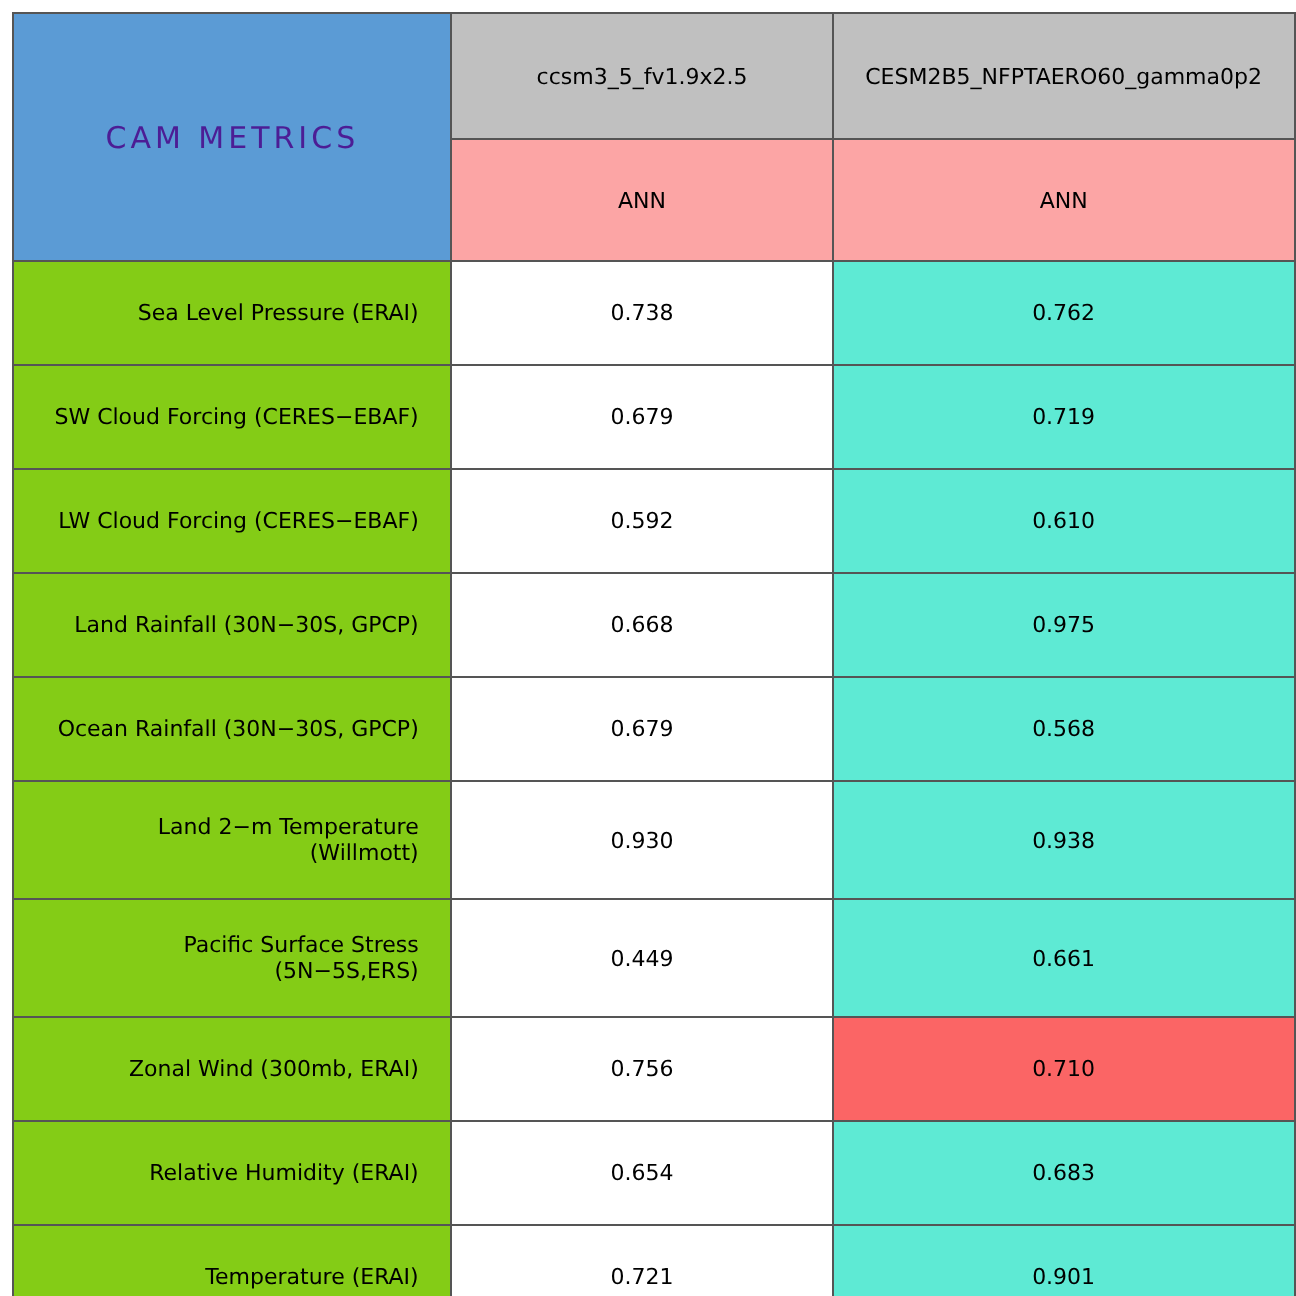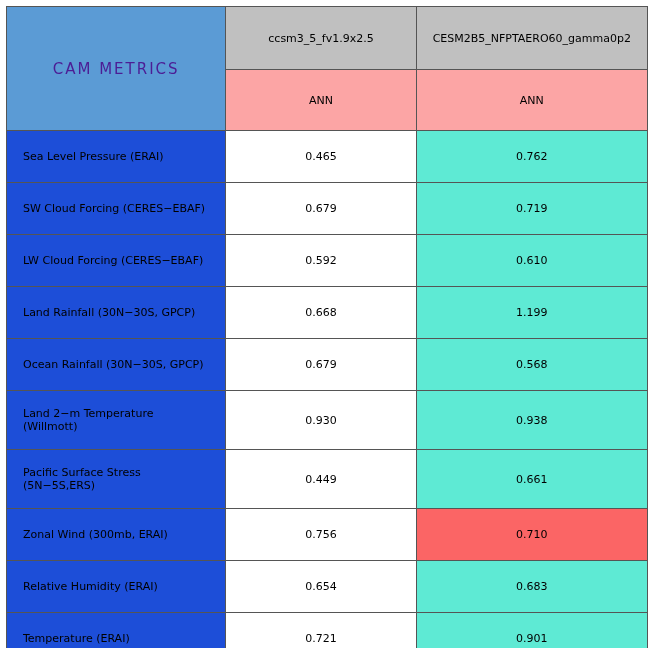--- a/index.html
+++ b/index.html
@@ -56,24 +56,24 @@
     background: #fca5a5;
     color: #000000;
     font-size: 11px;
     text-align: center;
     vertical-align: middle;
     font-weight: normal;
   }
 
   .row-label {
     height: 19px;
-    background: #1d4ed8;
+    background: #84cc16;
     color: #000000;
     font-size: 11px;
-    text-align: left;
+    text-align: right;
     vertical-align: middle;
     padding: 0 4px;
   }
 
   .val {
     height: 19px;
     font-size: 11px;
     text-align: center;
     vertical-align: middle;
     background: #ffffff;
@@ -96,37 +96,37 @@
         <th class="case-head">CESM2B5_NFPTAERO60_gamma0p2</th>
       </tr>
       <tr>
         <th class="season-head">ANN</th>
         <th class="season-head">ANN</th>
       </tr>
     </thead>
     <tbody>
         <tr>
           <td class="row-label">Sea Level Pressure (ERAI)</td>
-          <td class="val white">0.465</td>
+          <td class="val white">0.738</td>
           <td class="val green">0.762</td>
         </tr>
         <tr>
           <td class="row-label">SW Cloud Forcing (CERES−EBAF)</td>
           <td class="val white">0.679</td>
           <td class="val green">0.719</td>
         </tr>
         <tr>
           <td class="row-label">LW Cloud Forcing (CERES−EBAF)</td>
           <td class="val white">0.592</td>
           <td class="val green">0.610</td>
         </tr>
         <tr>
           <td class="row-label">Land Rainfall (30N−30S, GPCP)</td>
           <td class="val white">0.668</td>
-          <td class="val green">1.199</td>
+          <td class="val green">0.975</td>
         </tr>
         <tr>
           <td class="row-label">Ocean Rainfall (30N−30S, GPCP)</td>
           <td class="val white">0.679</td>
           <td class="val green">0.568</td>
         </tr>
         <tr>
           <td class="row-label">Land 2−m Temperature (Willmott)</td>
           <td class="val white">0.930</td>
           <td class="val green">0.938</td>

